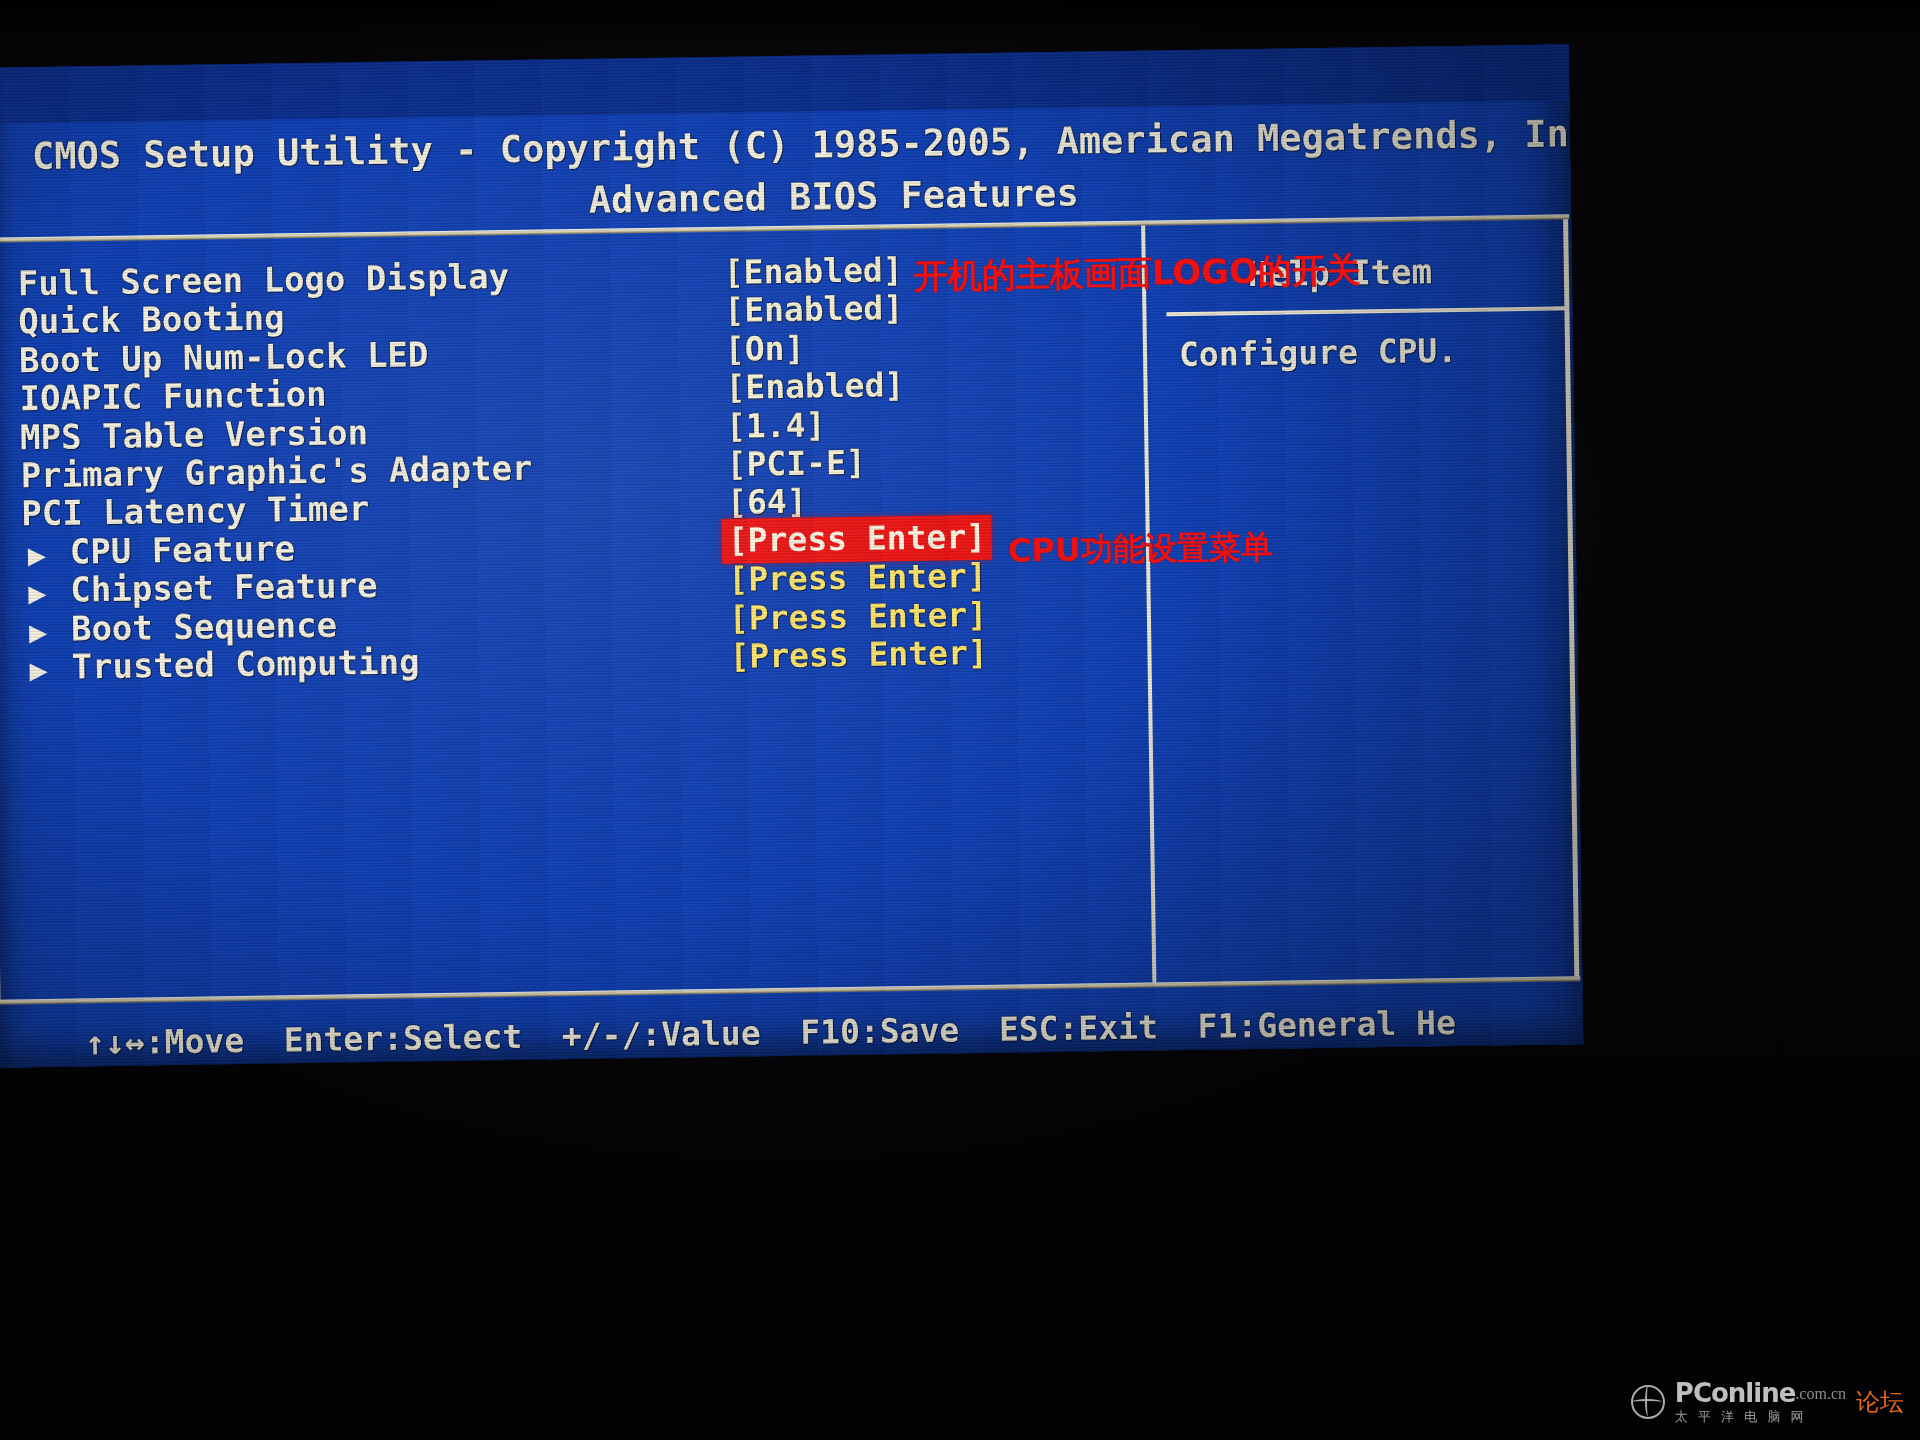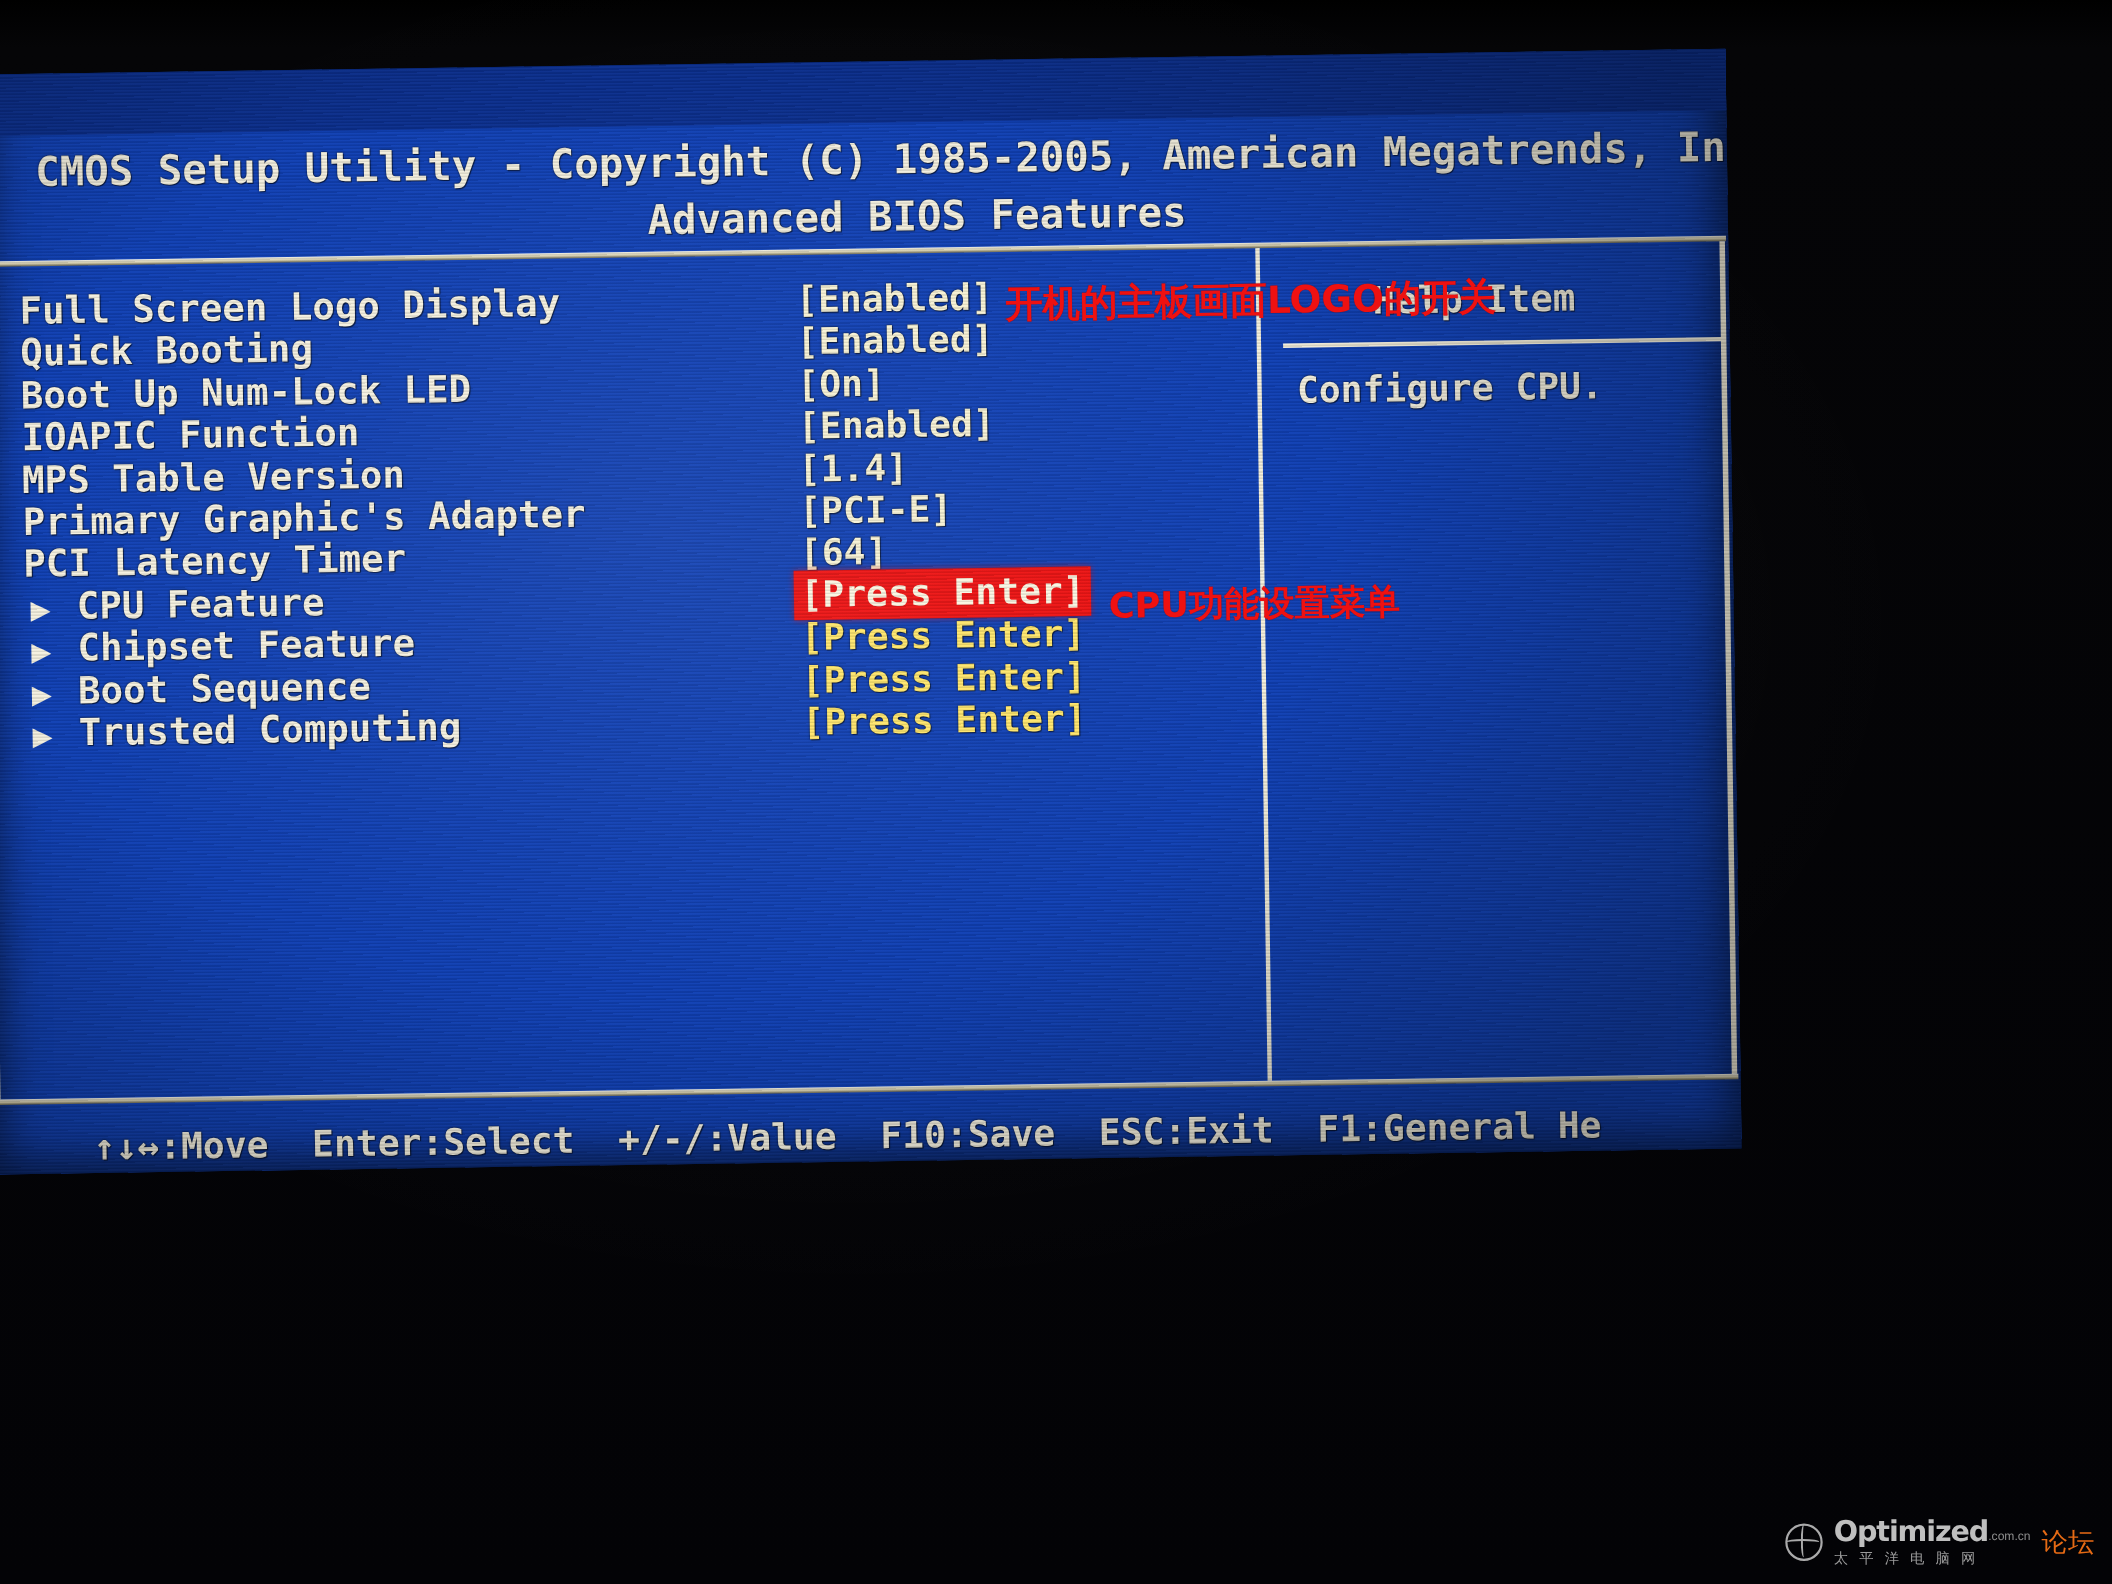--- a/index.html
+++ b/index.html
@@ -73,21 +73,21 @@
   .anno{position:absolute;color:#ee1111;font-weight:bold;white-space:pre;
         font-family:"DejaVu Sans","Liberation Sans",sans-serif;
         text-shadow:0 0 1px rgba(120,0,0,0.7);z-index:45;}
   #anno1{left:932px;top:200px;font-size:34px;}
   #anno2{left:1022px;top:477px;font-size:32px;}
 
   
   #wm{position:absolute;right:16px;bottom:14px;display:flex;align-items:center;gap:10px;opacity:.92;}
   #wm .mark{display:flex;align-items:flex-end;gap:6px;}
   #wm .pc{font-family:"DejaVu Sans","Liberation Sans",sans-serif;font-weight:bold;font-size:26px;color:#cfcfcf;letter-spacing:-1px;}
-  #wm .dotcom{font-family:Liberation Sans, sans-serif;font-size:11px;color:#9a9a9a;padding-bottom:5px;}
+  #wm .dotcom{font-family:Liberation Serif, serif;font-size:16px;color:#9a9a9a;padding-bottom:5px;}
   #wm .cn{font-family:"DejaVu Sans","Liberation Sans",sans-serif;font-size:13px;color:#a8a8a8;letter-spacing:3px;}
   #wm .forum{font-family:"DejaVu Sans","Liberation Sans",sans-serif;font-size:24px;color:#f97316;}
   #wm .globe{width:30px;height:30px;border:2px solid #b9b9b9;border-radius:50%;position:relative;}
   #wm .globe:before{content:"";position:absolute;left:12px;top:-1px;width:4px;height:30px;border-left:2px solid #b9b9b9;border-radius:50%;}
   #wm .globe:after{content:"";position:absolute;left:-1px;top:12px;width:30px;height:4px;border-top:2px solid #b9b9b9;border-radius:50%;}
 </style>
 </head>
 <body>
 
 <div id="stage">
@@ -143,21 +143,21 @@
 
     <div class="anno" id="anno1">开机的主板画面LOGO的开关</div>
     <div class="anno" id="anno2">CPU功能设置菜单</div>
   </div>
 
   <div id="wm">
     <div class="globe"></div>
     <div class="mark">
       <div>
         <div style="display:flex;align-items:flex-end;">
-          <span class="pc">Optimized</span>
+          <span class="pc">PConline</span>
           <span class="dotcom">.com.cn</span>
         </div>
         <div class="cn">太 平 洋 电 脑 网</div>
       </div>
     </div>
     <div class="forum">论坛</div>
   </div>
 </div>
 
 </body></html>

